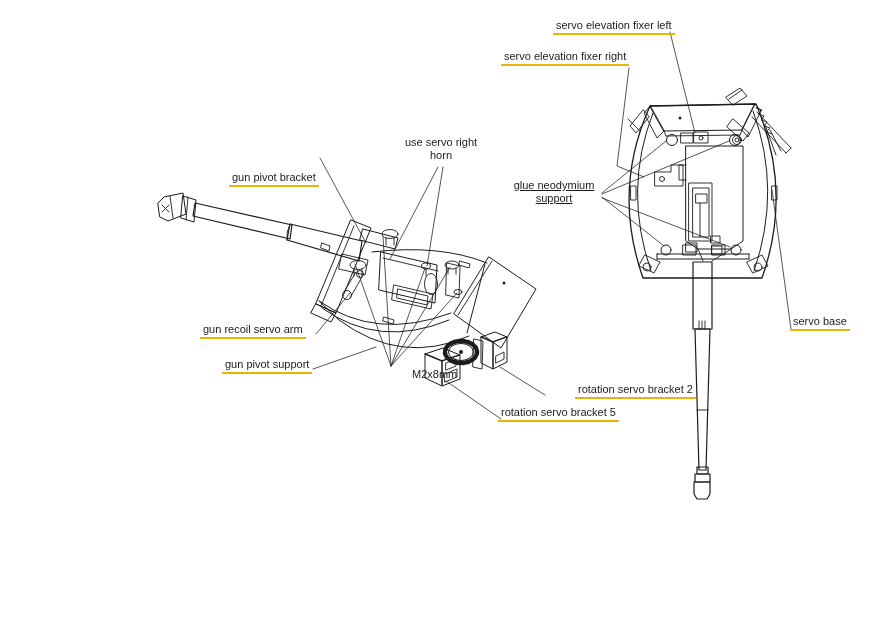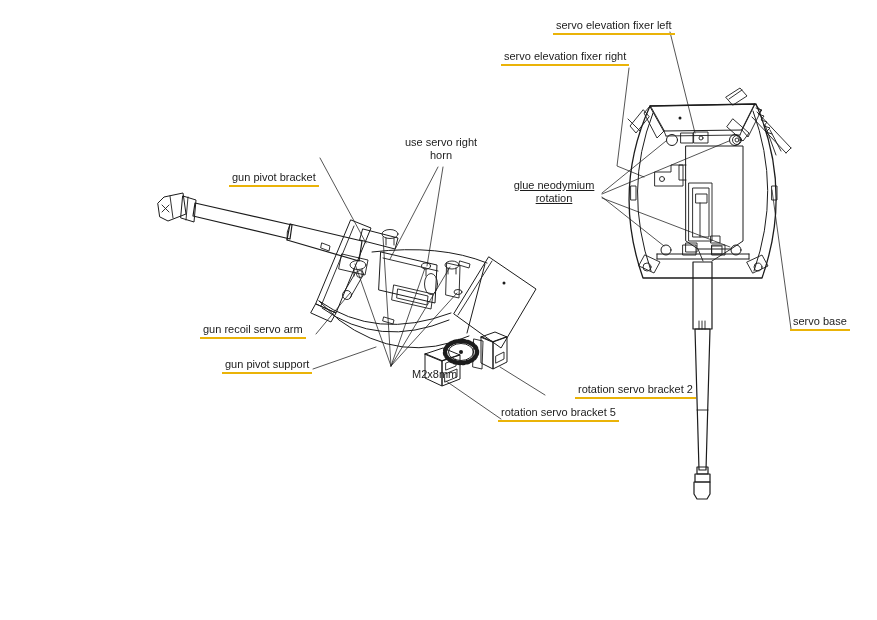--- a/index.html
+++ b/index.html
@@ -207,21 +207,21 @@
 
 <div class="label u" style="left:229px;top:141px;margin-top:30px;">gun pivot bracket</div>
 
 <div class="label center" style="left:400px;top:136px;width:82px;">
   <div>use servo right</div>
   <div>horn</div>
 </div>
 
 <div class="label center" style="left:508px;top:179px;width:92px;text-decoration:underline;">
   <div>glue neodymium</div>
-  <div>rotation</div>
+  <div>support</div>
 </div>
 
 <div class="label u" style="left:200px;top:323px;">gun recoil servo arm</div>
 
 <div class="label u" style="left:222px;top:358px;">gun pivot support</div>
 
 <div class="label" style="left:364px;top:368px;padding-left:48px;">M2x8mm</div>
 
 <div class="label u" style="left:542px;top:383px;margin-left:33px;">rotation servo bracket 2</div>
 

